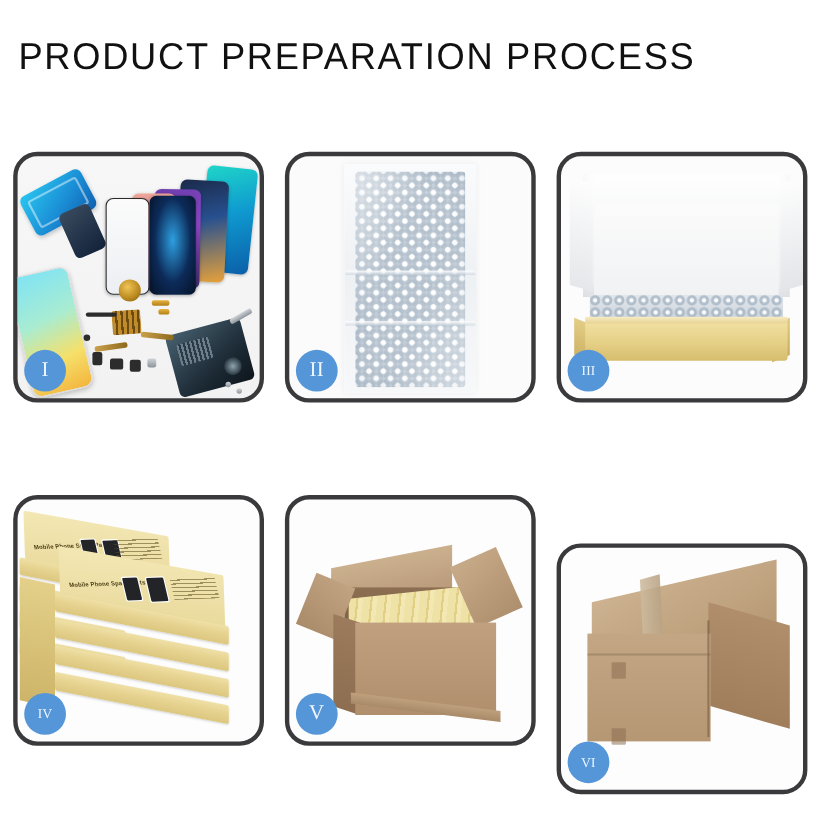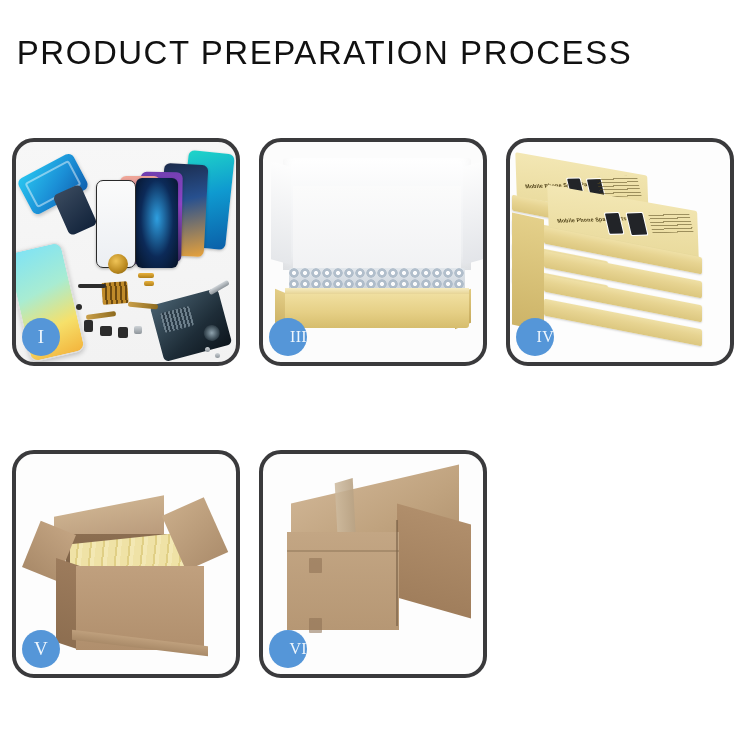--- a/index.html
+++ b/index.html
@@ -83,21 +83,21 @@
     border-radius: 50%;
     background: #5596d8;
     color: #eef6fd;
     font-family: "Liberation Serif", serif;
     font-size: 19px;
     line-height: 38px;
     text-align: center;
     letter-spacing: 0.3px;
     z-index: 40;
   }
-  .badge.wide { font-size: 16px; text-align: right; }
+  .badge.wide { font-size: 12px; }
 
   
   .p1 { background: linear-gradient(180deg,#f7f7f7 0%, #f2f2f2 100%); }
 
   .ph {
     position: absolute;
     border-radius: 6px;
     box-shadow: 0 1px 3px rgba(0,0,0,0.28);
   }
   
@@ -369,21 +369,21 @@
     transform: rotate(22deg);
   }
   .c5-flap-front {
     position: absolute; left: 56px; bottom: 26px;
     width: 136px; height: 10px;
     background: linear-gradient(180deg,#bfa07d,#a98a68);
     transform: skewY(7deg);
   }
 
   
-  .p6 { background: #fdfdfd; }
+  .p6 { background: #fdfdfd; margin-top: 44px; }
   .c6-top {
     position: absolute; left: 28px; top: 30px;
     width: 168px; height: 74px;
     background: linear-gradient(160deg,#cdb291 0%,#c0a37f 55%,#b39571 100%);
     transform: skewY(-13deg);
   }
   .c6-tape {
     position: absolute; left: 74px; top: 26px;
     width: 18px; height: 88px;
     background: linear-gradient(90deg, rgba(205,186,158,0.85), rgba(185,163,133,0.9));
@@ -454,20 +454,29 @@
         <div class="part" style="left:102px;bottom:24px;width:10px;height:11px;"></div>
         <div class="part silver" style="left:118px;bottom:28px;width:8px;height:8px;"></div>
         <div class="part round" style="left:60px;bottom:52px;width:6px;height:6px;"></div>
         <div class="part silver round" style="right:16px;bottom:4px;width:5px;height:5px;"></div>
         <div class="part silver round" style="right:26px;bottom:10px;width:5px;height:5px;"></div>
         <div class="part silver" style="right:6px;bottom:72px;width:22px;height:5px;transform:rotate(-30deg);"></div>
       </div>
       <div class="badge">I</div>
     </div>
 
+    <div class="panel p2">
+      <div class="panel-stage">
+        <div class="wrap-sheet"></div>
+        <div class="bubbles"></div>
+        <div class="wrap-seam" style="top:104px;"></div>
+        <div class="wrap-seam" style="top:150px;"></div>
+      </div>
+      <div class="badge">II</div>
+    </div>
 
     <div class="panel p3">
       <div class="panel-stage">
         <div class="box3-lid"></div>
         <div class="box3-inner"></div>
         <div class="box3-fill"></div>
         <div class="box3-flap-l"></div>
         <div class="box3-flap-r"></div>
         <div class="box3-rim"></div>
         <div class="box3-front"></div>

